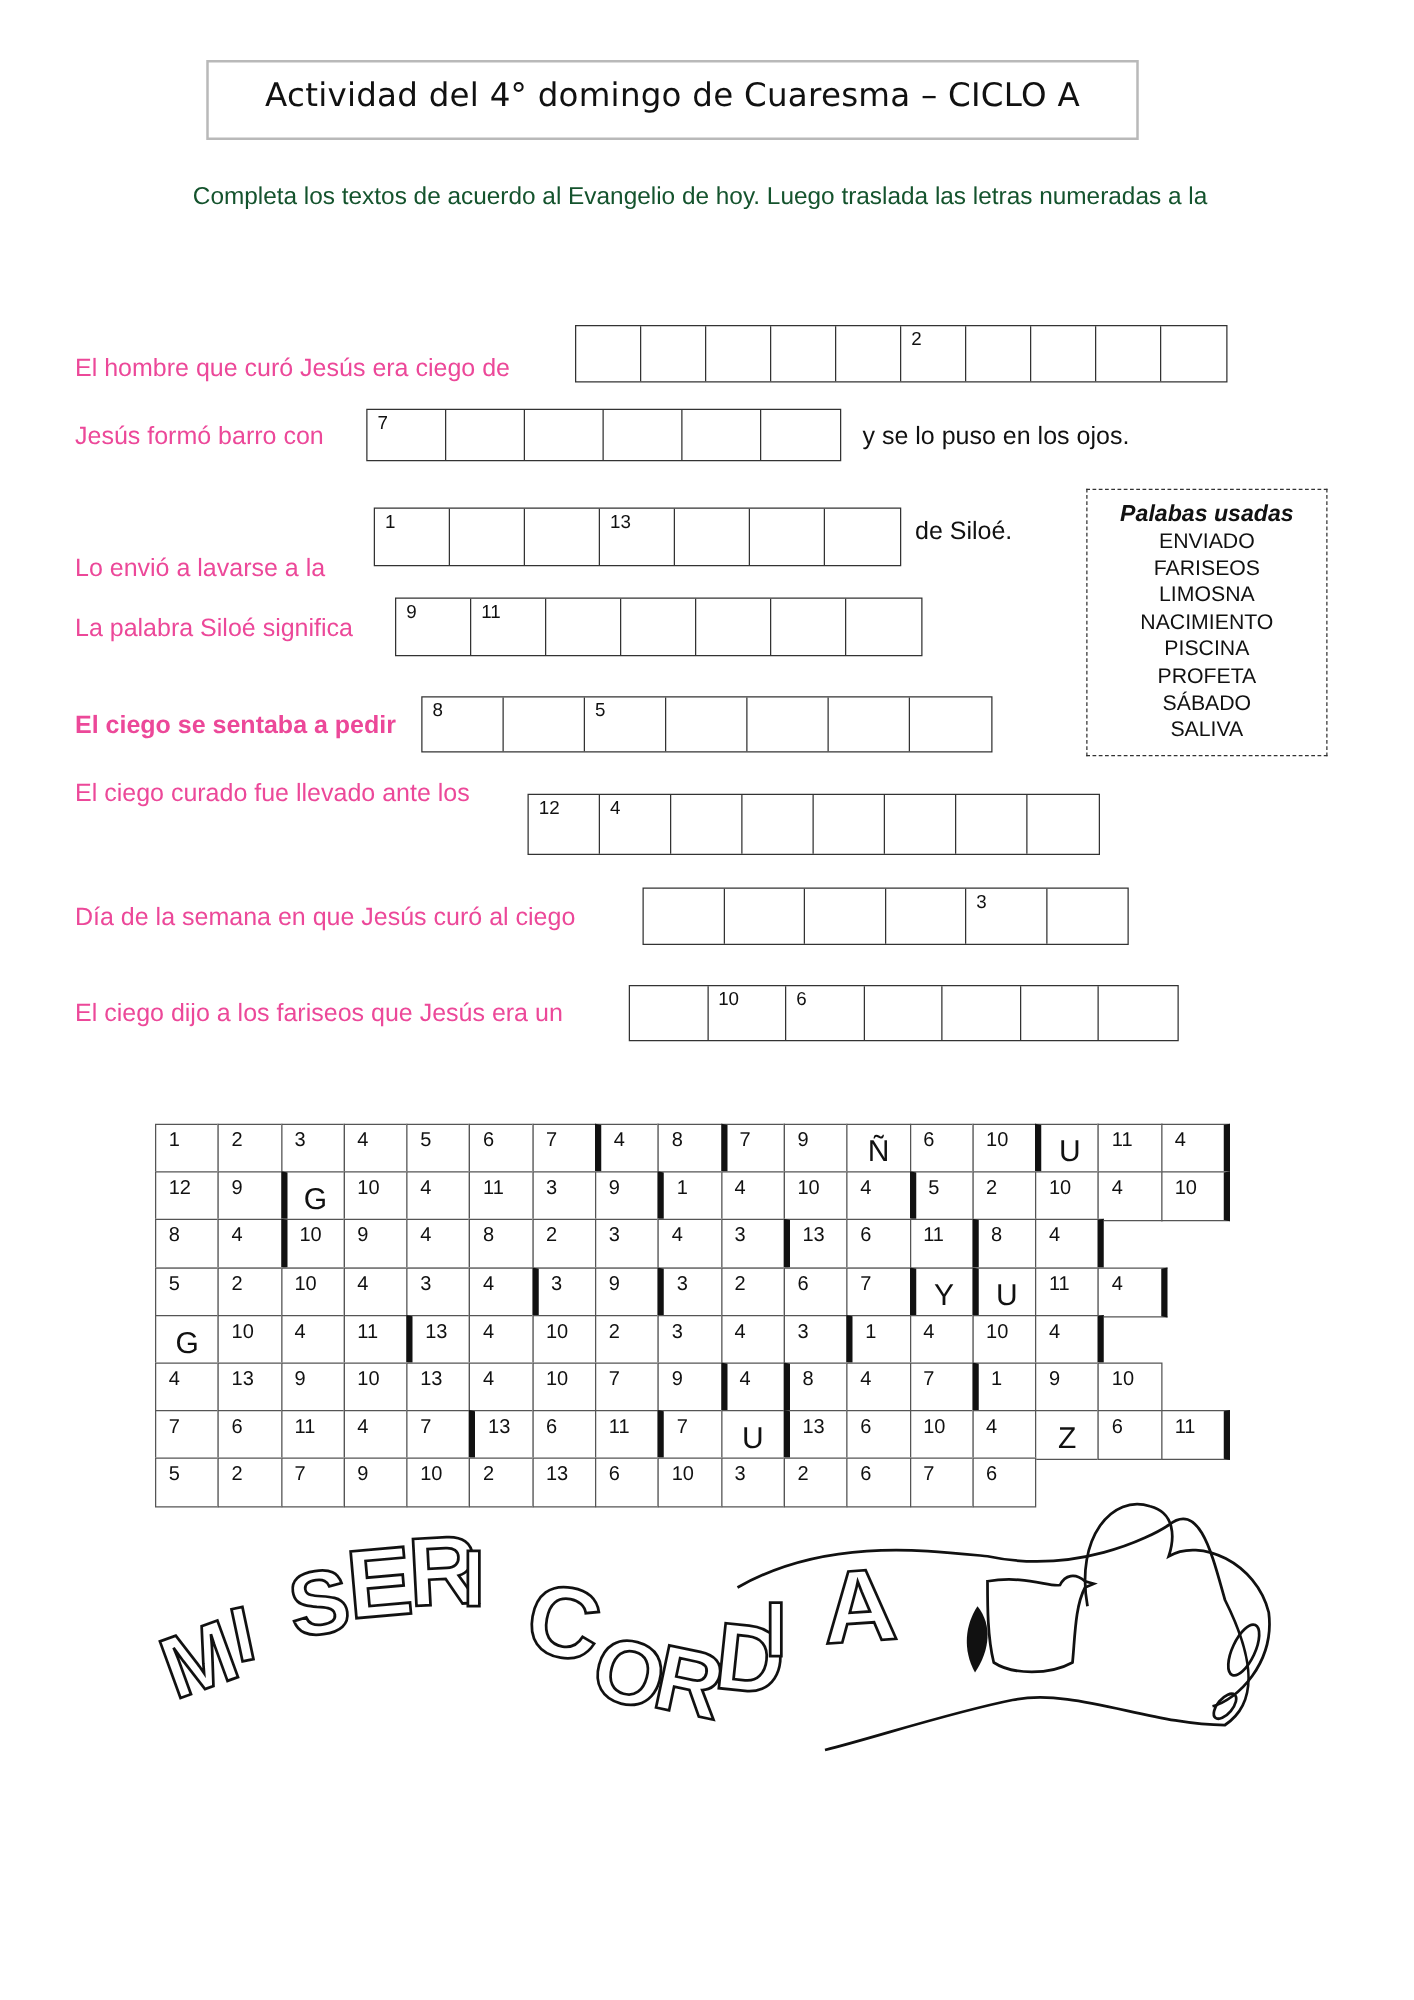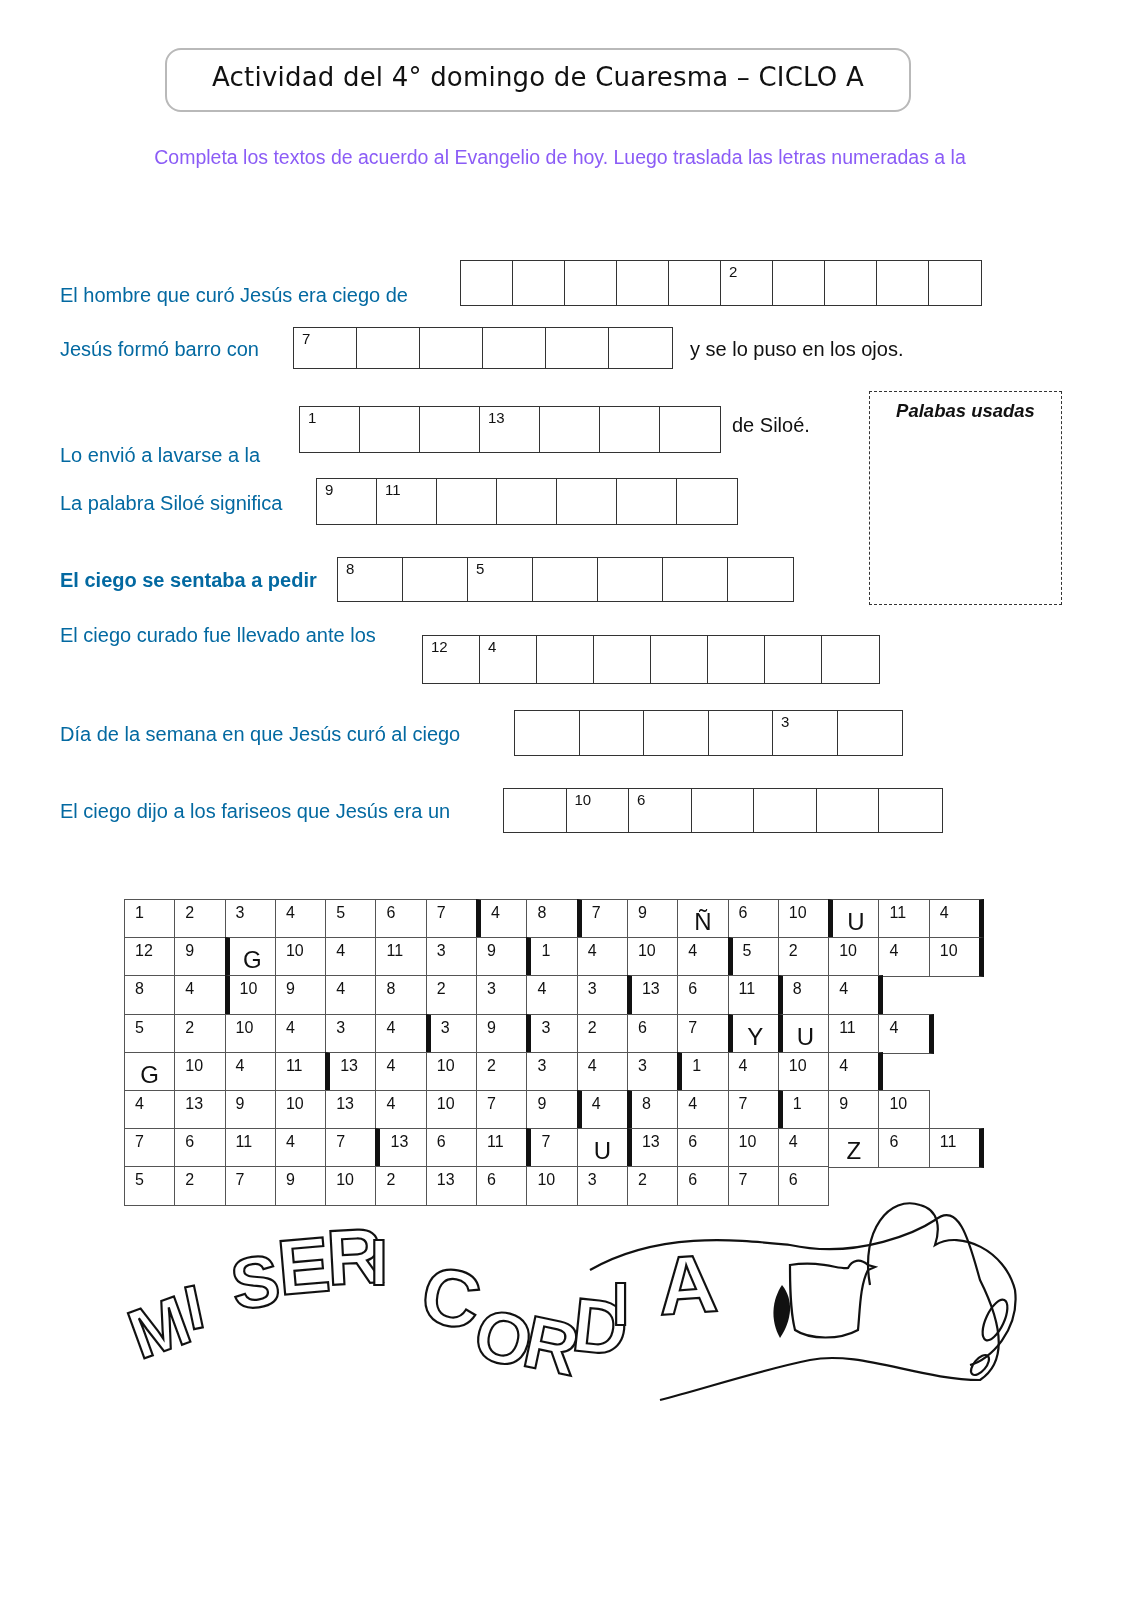--- a/index.html
+++ b/index.html
@@ -1,20 +1,20 @@
 <!DOCTYPE html>
 <html><head>
 <meta charset="utf-8">
 <style>
   html, body { margin:0; padding:0; background:#ffffff; }
   body { width:1131px; height:1600px; position:relative; overflow:hidden; font-family:"Liberation Sans", sans-serif; color:#111; }
-  .title-box { position:absolute; left:165px; top:48px; width:746px; height:64px; border:2px solid #b9b9b9; border-radius:16px; box-sizing:border-box; }
+  .title-box { position:absolute; left:165px; top:48px; width:746px; height:64px; border:2px solid #b9b9b9; border-radius:0; box-sizing:border-box; }
   .title { position:absolute; left:0; right:0; top:12px; text-align:center; font-family:"DejaVu Sans", sans-serif; font-size:26px; letter-spacing:0.2px; color:#111; }
-  .instructions { position:absolute; left:60px; width:1000px; top:144px; text-align:center; font-size:19.5px; line-height:26px; color:#8b5cf6; }
-  .q-label { position:absolute; font-size:20px; color:#0369a1; white-space:nowrap; }
+  .instructions { position:absolute; left:60px; width:1000px; top:144px; text-align:center; font-size:19.5px; line-height:26px; color:#14532d; }
+  .q-label { position:absolute; font-size:20px; color:#ec4899; white-space:nowrap; }
   .q-suffix { position:absolute; font-size:20px; color:#111; white-space:nowrap; }
   .boxes { position:absolute; display:flex; border:1.5px solid #333; box-sizing:border-box; }
   .box { position:relative; border-right:1.2px solid #333; box-sizing:border-box; flex:0 0 auto; }
   .box:last-child { border-right:none; }
   .box .num { position:absolute; left:8px; top:2px; font-size:15px; color:#111; }
   .words { position:absolute; left:869px; top:391px; width:193px; height:214px; border:1.5px dashed #333; box-sizing:border-box; text-align:center; }
   .words .wh { font-weight:bold; font-size:18.5px; margin-top:8px; line-height:22px;font-style:italic; }
   .words .w { font-size:17px; line-height:21.6px; }
   .grid { position:absolute; left:125px; top:900px; }
   .grow { position:absolute; left:0; height:38px; display:flex; }
@@ -144,20 +144,30 @@
       </div>
       <div class="box" style="width: 62.5px;"></div>
       <div class="box" style="width: 62.5px;"></div>
       <div class="box" style="width: 62.5px;"></div>
       <div class="box" style="width: 62.5px;"></div>
     </div>
   </div>
 
 <div class="words">
   <div class="wh">Palabas usadas</div>
+  <div id="wordlist">
+      <div class="w">ENVIADO</div>
+      <div class="w">FARISEOS</div>
+      <div class="w">LIMOSNA</div>
+      <div class="w">NACIMIENTO</div>
+      <div class="w">PISCINA</div>
+      <div class="w">PROFETA</div>
+      <div class="w">SÁBADO</div>
+      <div class="w">SALIVA</div>
+    </div>
 </div>
 
 <div class="grid" id="grid">
     <div class="grow" style="top: 0px;">
       <div class="gcell">
         <span class="n">1</span>
       </div>
       <div class="gcell">
         <span class="n">2</span>
       </div>

